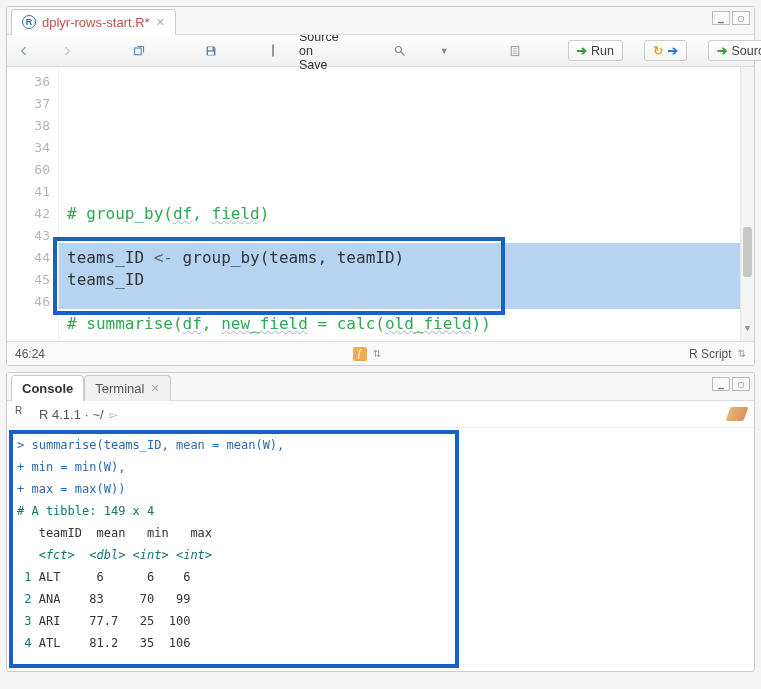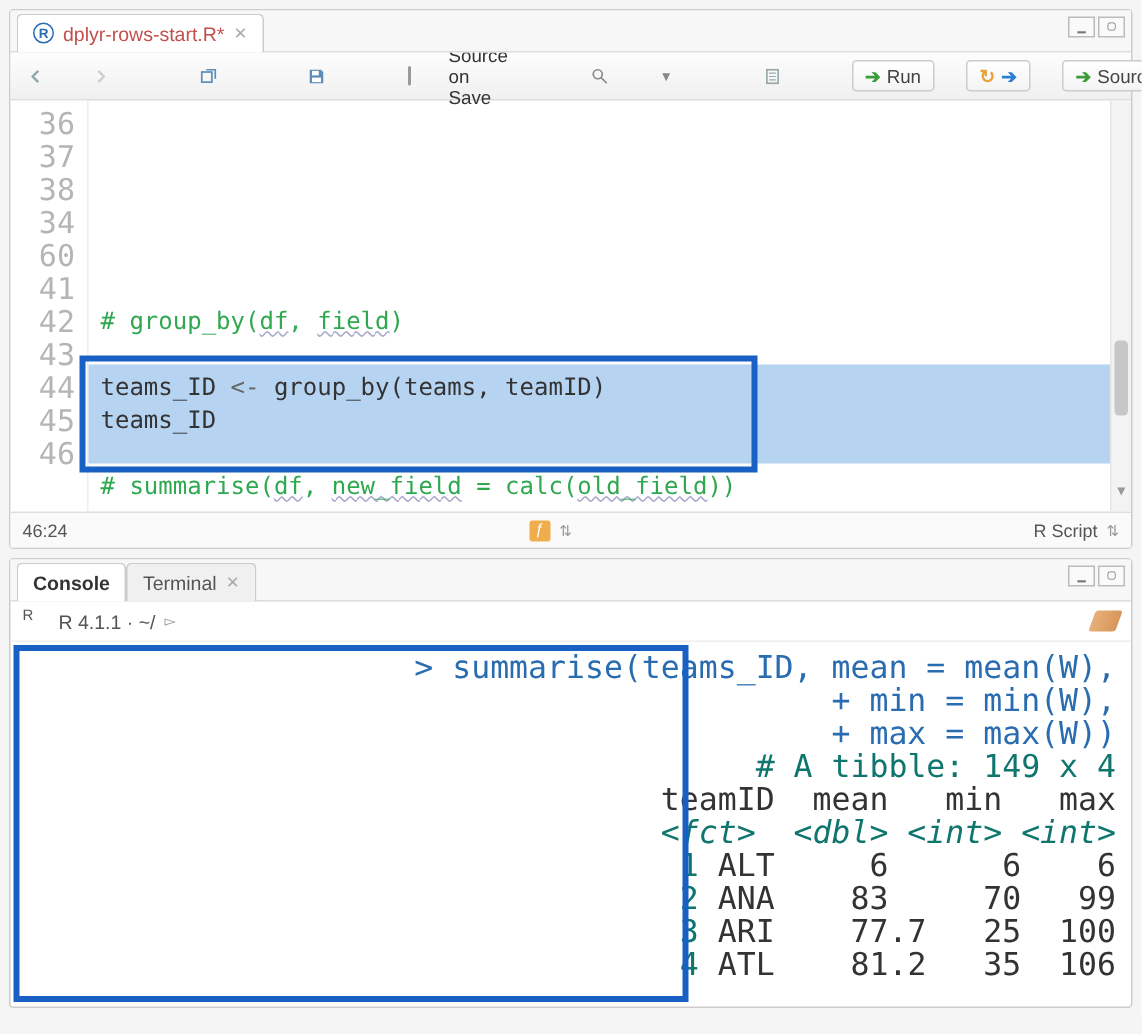--- a/index.html
+++ b/index.html
@@ -123,21 +123,21 @@
     position:relative;
   }
   .gutter {
     width: 52px;
     background:#fff;
     border-right:1px solid #eee;
     text-align:right;
     padding:4px 8px 4px 0;
     color:#b5b5b5;
     line-height:22px;
-    font-size:20px;
+    font-size:13px;
   }
   .code {
     flex:1;
     padding:4px 0 4px 8px;
     line-height:22px;
     font-size:16px;
     position:relative;
     white-space:pre;
   }
   .code .ln { height:22px; }
@@ -182,24 +182,23 @@
   .fnchip {
     background:#f0ad4e; color:#fff;
     width:14px; height:14px; border-radius:2px;
     font-size:10px; display:flex; align-items:center; justify-content:center;
     font-family:Arial;
   }
   
   .console-body {
     padding:6px 10px 10px 10px;
     line-height:22px;
-    font-size:21px;
+    font-size:12px;
     position:relative;
     flex:1;
-    text-align:right;
   }
   .prompt { color:#2a6cb0; }
   .muted { color:#0f766e; }
   .tblhead { color:#333; }
   .console-info {
     display:flex; align-items:center; gap:6px;
     padding:4px 8px;
     border-bottom:1px solid #eee;
     font-family:"Segoe UI", Arial, sans-serif;
     font-size:13px; color:#555;

